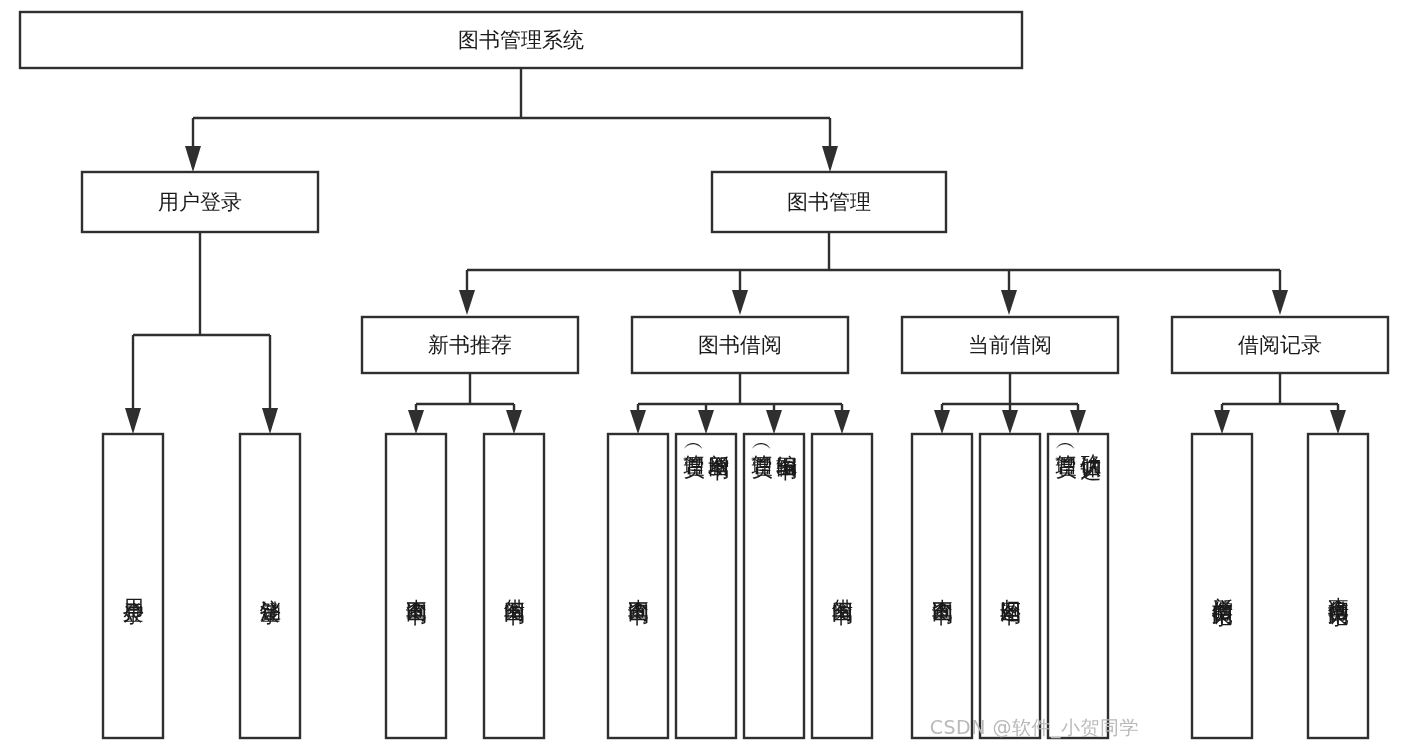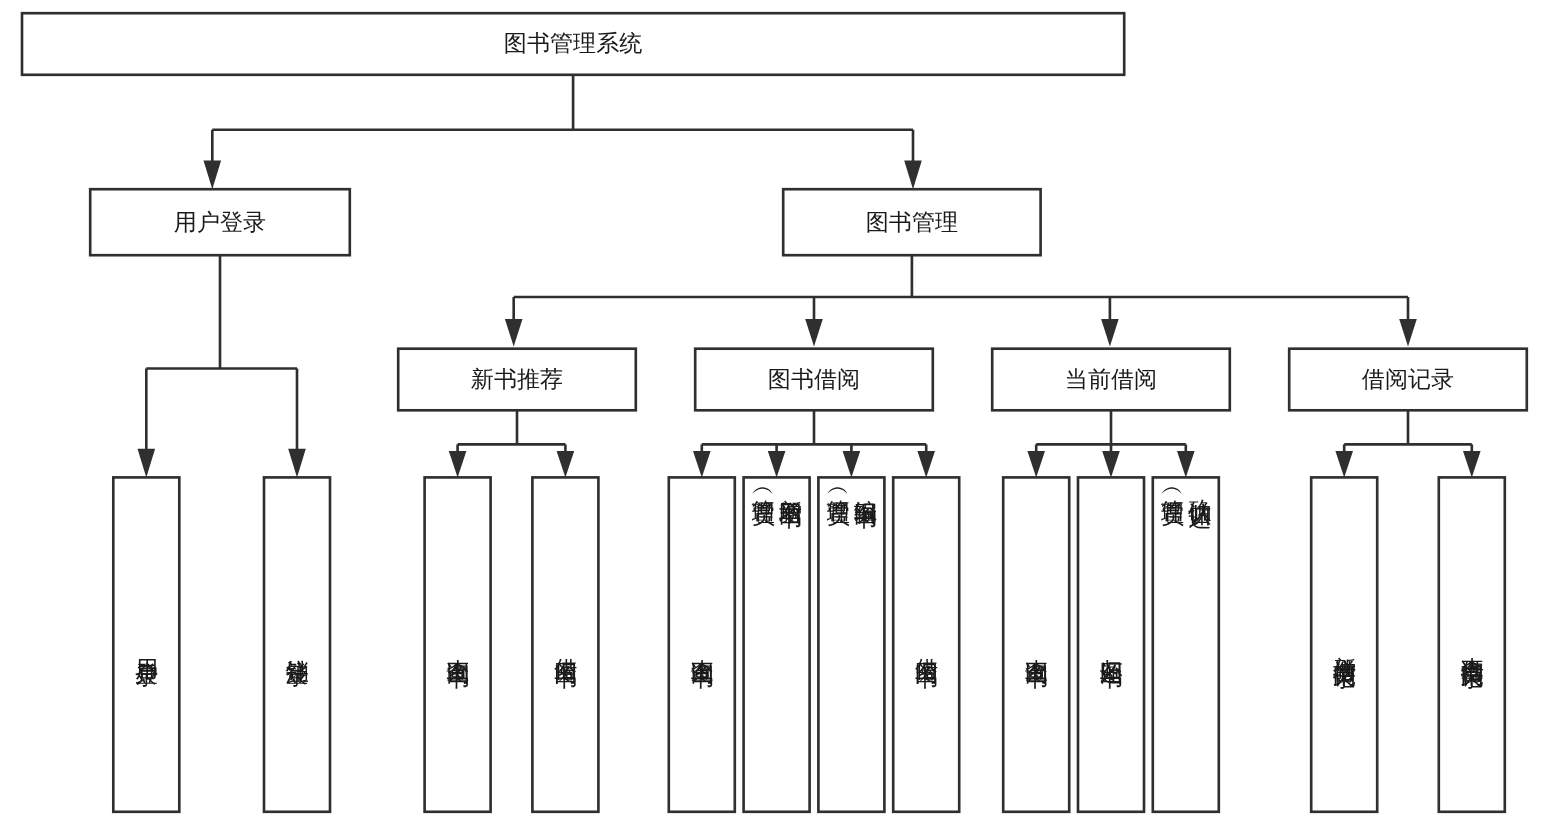--- a/index.html
+++ b/index.html
@@ -251,13 +251,14 @@
 （管理员）</span>
   </div>
 
   <div class="leaf-label-wrap" style="left:1192px; top:434px; width:60px; height:304px;">
     <span class="leaf-label">新增借阅记录</span>
   </div>
   <div class="leaf-label-wrap" style="left:1308px; top:434px; width:60px; height:304px;">
     <span class="leaf-label">查询借阅记录</span>
   </div>
 
+  <div id="watermark">CSDN @软件_小贺同学</div>
 </div>
 
 </body></html>

